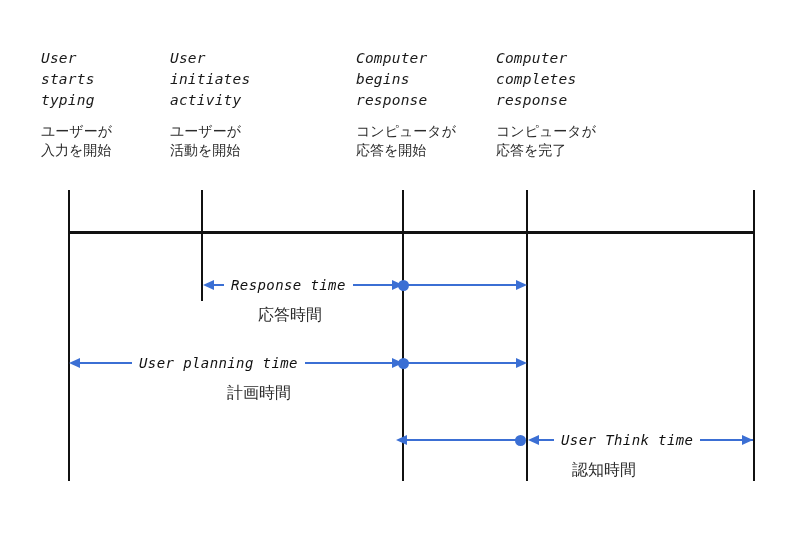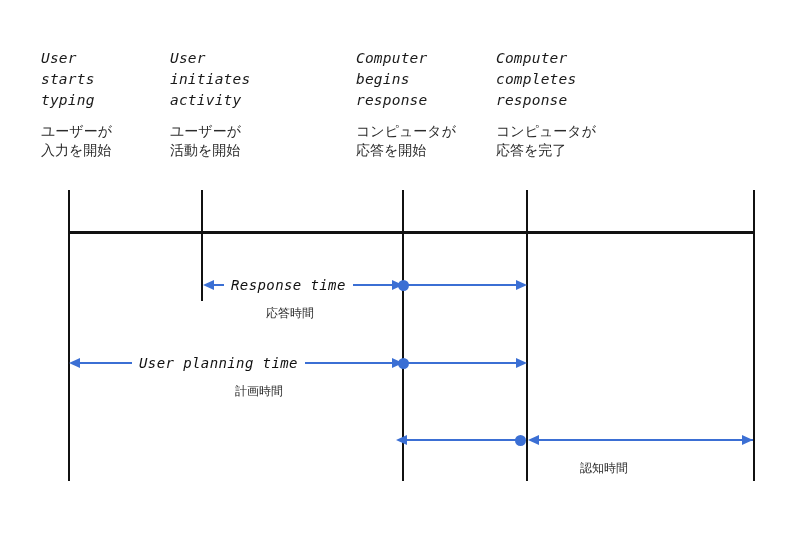--- a/index.html
+++ b/index.html
@@ -89,21 +89,21 @@
     white-space: pre;
     background: #ffffff;
     padding: 0 7px;
     letter-spacing: 0.4px;
     transform: translateY(-50%);
     line-height: 16px;
   }
   .meas-jp {
     position: absolute;
     font-family: "DejaVu Sans", "Liberation Sans", sans-serif;
-    font-size: 12px;
+    font-size: 16px;
     color: #2b2b2b;
     white-space: pre;
     transform: translateX(-50%);
   }
 </style>
 </head>
 <body>
 
 <div id="canvas">
 
@@ -164,15 +164,16 @@
   <div class="dot" style="left:397.5px; top:357.5px;"></div>
   <div class="meas-en" style="left:132px; top:363px;">User planning time</div>
   <div class="meas-jp" style="left:227px; top:383px;margin-left:32px;">計画時間</div>
 
   <div class="arrow left" style="left:396px; top:434.5px;"></div>
   <div class="seg" style="left:406px; top:439px; width:114px;"></div>
   <div class="dot" style="left:515px; top:434.5px;"></div>
   <div class="arrow left" style="left:528px; top:434.5px;"></div>
   <div class="seg" style="left:538px; top:439px; width:215px;"></div>
   <div class="arrow right" style="left:742px; top:434.5px;"></div>
+  <div class="meas-en" style="left:554px; top:440px;">User Think time</div>
   <div class="meas-jp" style="left:604px; top:460px;">認知時間</div>
 
 </div>
 
 </body></html>

